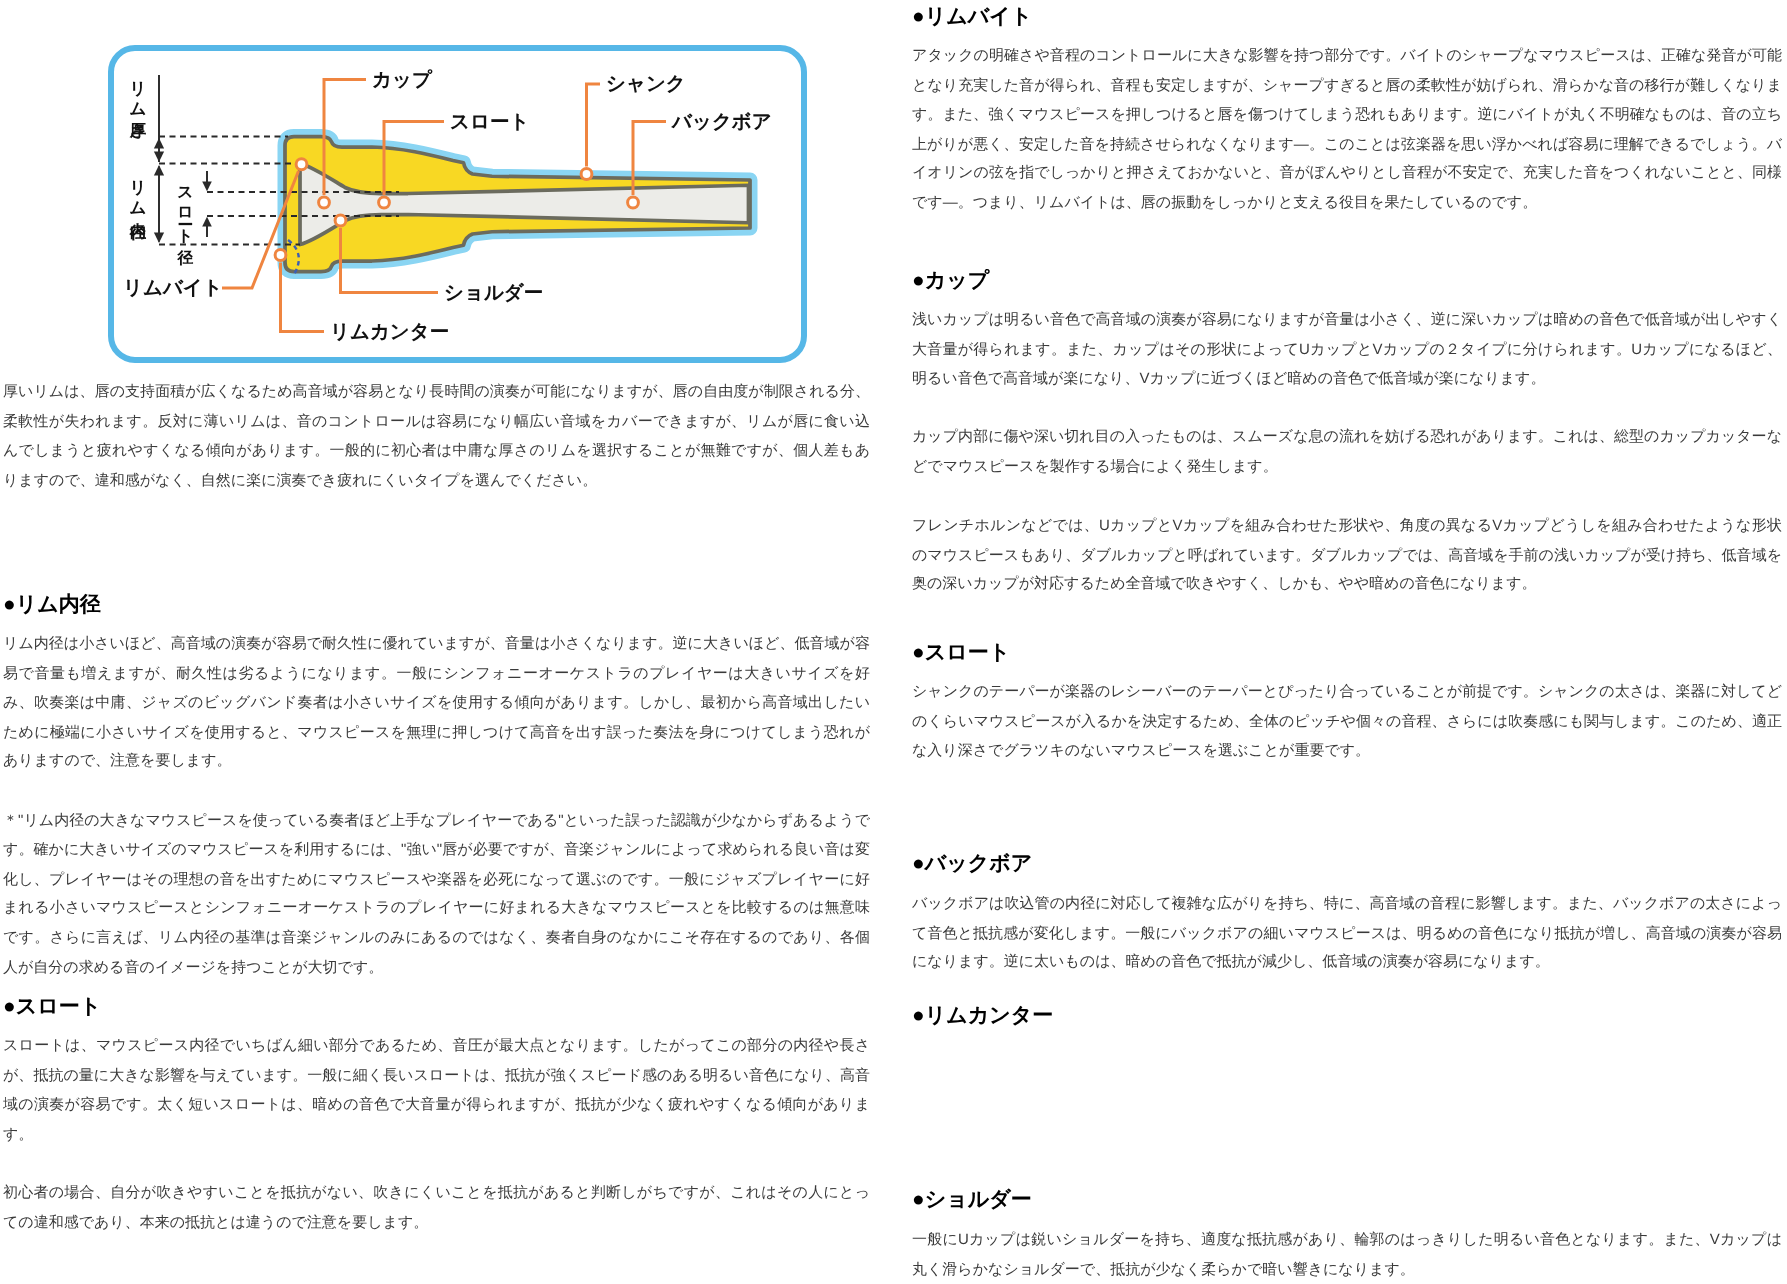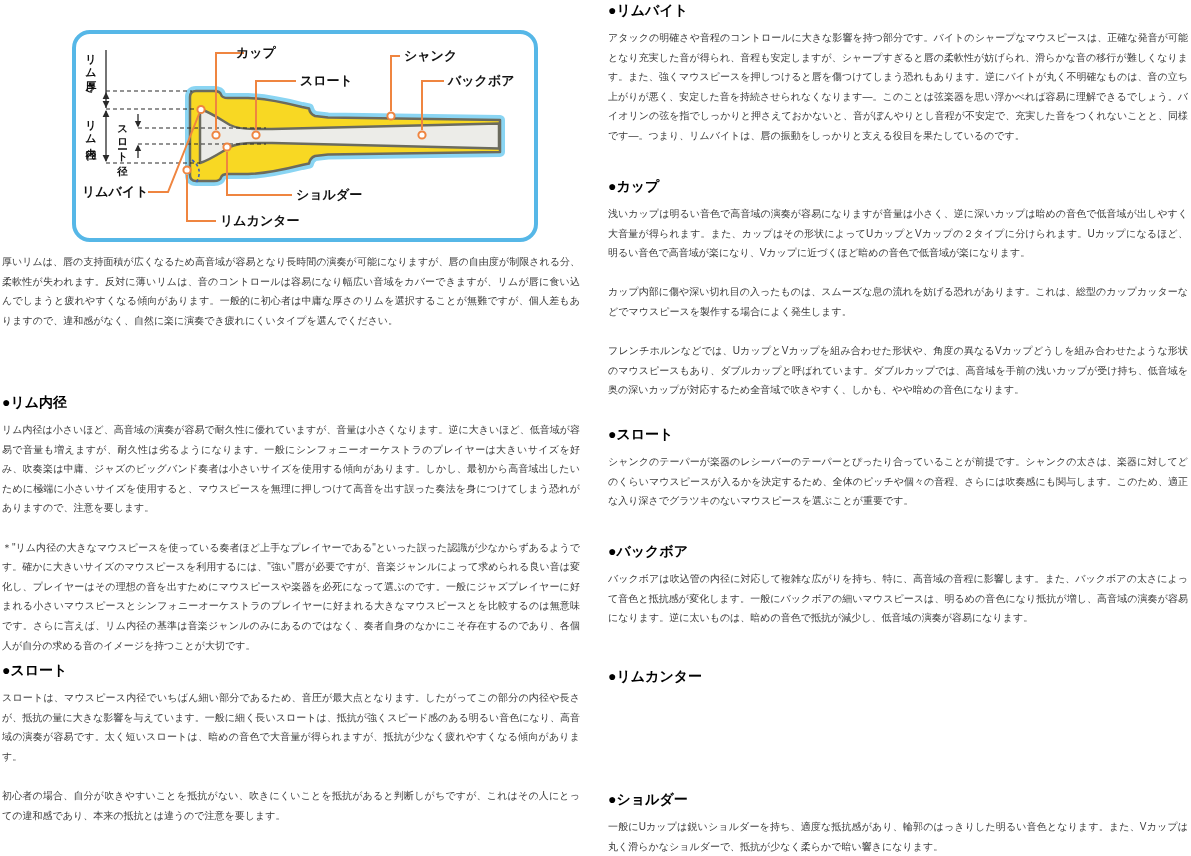--- a/index.html
+++ b/index.html
@@ -91,21 +91,21 @@
         <circle cx="151" cy="113" r="3.6"></circle>
         <circle cx="111" cy="136" r="3.6"></circle>
       </g>
 
       <path d="M116,126 Q128,135 120,149" style="fill:none;stroke:var(--dashed-arc);stroke-width:1.6;stroke-dasharray:3 2.5"></path>
     </svg>
 
     <span class="dlabel vert" style="left:8px;top:12px">リム厚さ</span>
     <span class="dlabel vert" style="left:8px;top:78px">リム内径</span>
     <span class="dlabel vert" style="left:40px;top:84px;font-size:10.5px">スロート径</span>
-    <span class="dlabel" style="left:160px;top:12px">カップ</span>
+    <span class="dlabel" style="left:172px;top:12px">カップ</span>
     <span class="dlabel" style="left:224px;top:40px">スロート</span>
     <span class="dlabel" style="left:328px;top:15px">シャンク</span>
     <span class="dlabel" style="left:372px;top:40px">バックボア</span>
     <span class="dlabel" style="left:6px;top:151px">リムバイト</span>
     <span class="dlabel" style="left:220px;top:154px">ショルダー</span>
     <span class="dlabel" style="left:144px;top:180px">リムカンター</span>
   </div>
 
   <section style="top:252px">
     <p>厚いリムは、唇の支持面積が広くなるため高音域が容易となり長時間の演奏が可能になりますが、唇の自由度が制限される分、柔軟性が失われます。反対に薄いリムは、音のコントロールは容易になり幅広い音域をカバーできますが、リムが唇に食い込んでしまうと疲れやすくなる傾向があります。一般的に初心者は中庸な厚さのリムを選択することが無難ですが、個人差もありますので、違和感がなく、自然に楽に演奏でき疲れにくいタイプを選んでください。</p>
@@ -136,21 +136,21 @@
     <p>浅いカップは明るい音色で高音域の演奏が容易になりますが音量は小さく、逆に深いカップは暗めの音色で低音域が出しやすく大音量が得られます。また、カップはその形状によってUカップとVカップの２タイプに分けられます。Uカップになるほど、明るい音色で高音域が楽になり、Vカップに近づくほど暗めの音色で低音域が楽になります。</p>
     <p>カップ内部に傷や深い切れ目の入ったものは、スムーズな息の流れを妨げる恐れがあります。これは、総型のカップカッターなどでマウスピースを製作する場合によく発生します。</p>
     <p>フレンチホルンなどでは、UカップとVカップを組み合わせた形状や、角度の異なるVカップどうしを組み合わせたような形状のマウスピースもあり、ダブルカップと呼ばれています。ダブルカップでは、高音域を手前の浅いカップが受け持ち、低音域を奥の深いカップが対応するため全音域で吹きやすく、しかも、やや暗めの音色になります。</p>
   </section>
 
   <section style="top:426px">
     <h2>●スロート</h2>
     <p>シャンクのテーパーが楽器のレシーバーのテーパーとぴったり合っていることが前提です。シャンクの太さは、楽器に対してどのくらいマウスピースが入るかを決定するため、全体のピッチや個々の音程、さらには吹奏感にも関与します。このため、適正な入り深さでグラツキのないマウスピースを選ぶことが重要です。</p>
   </section>
 
-  <section style="top:543px">
+  <section style="top:567px">
     <h2>●バックボア</h2>
     <p>バックボアは吹込管の内径に対応して複雑な広がりを持ち、特に、高音域の音程に影響します。また、バックボアの太さによって音色と抵抗感が変化します。一般にバックボアの細いマウスピースは、明るめの音色になり抵抗が増し、高音域の演奏が容易になります。逆に太いものは、暗めの音色で抵抗が減少し、低音域の演奏が容易になります。</p>
   </section>
 
   <section style="top:668px">
     <h2>●リムカンター</h2>
   </section>
 
   <section style="top:791px">
     <h2>●ショルダー</h2>

